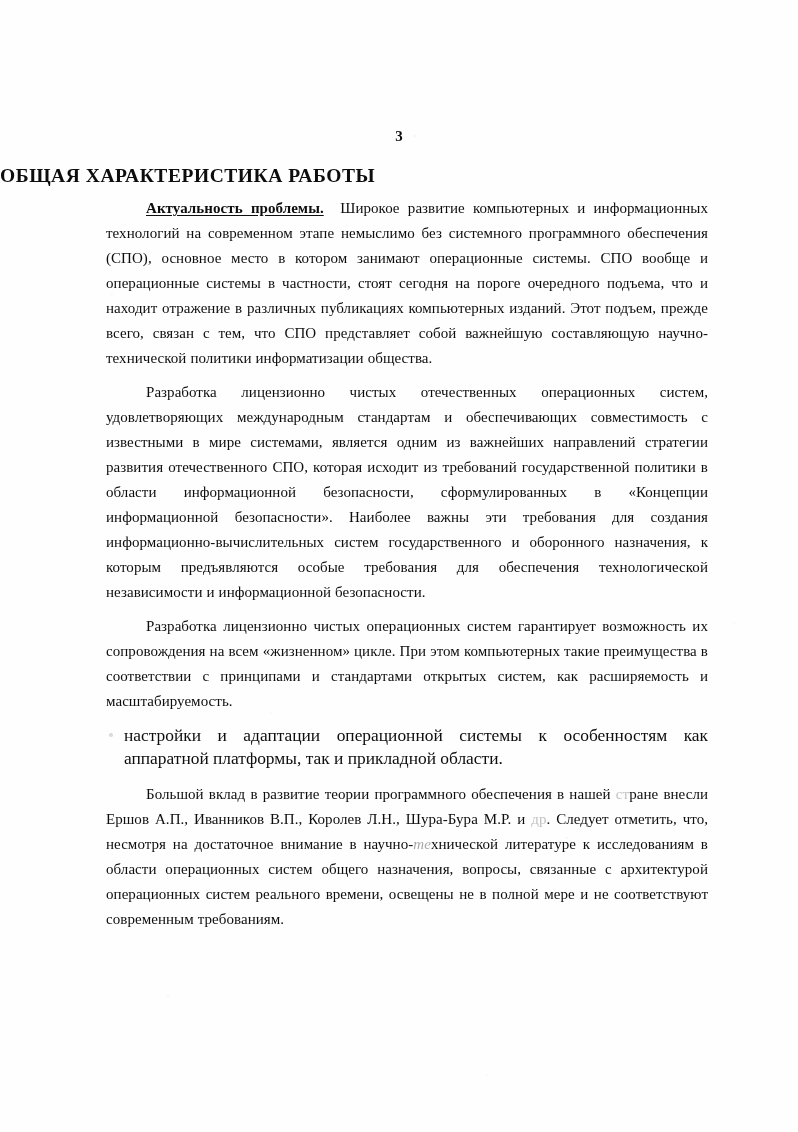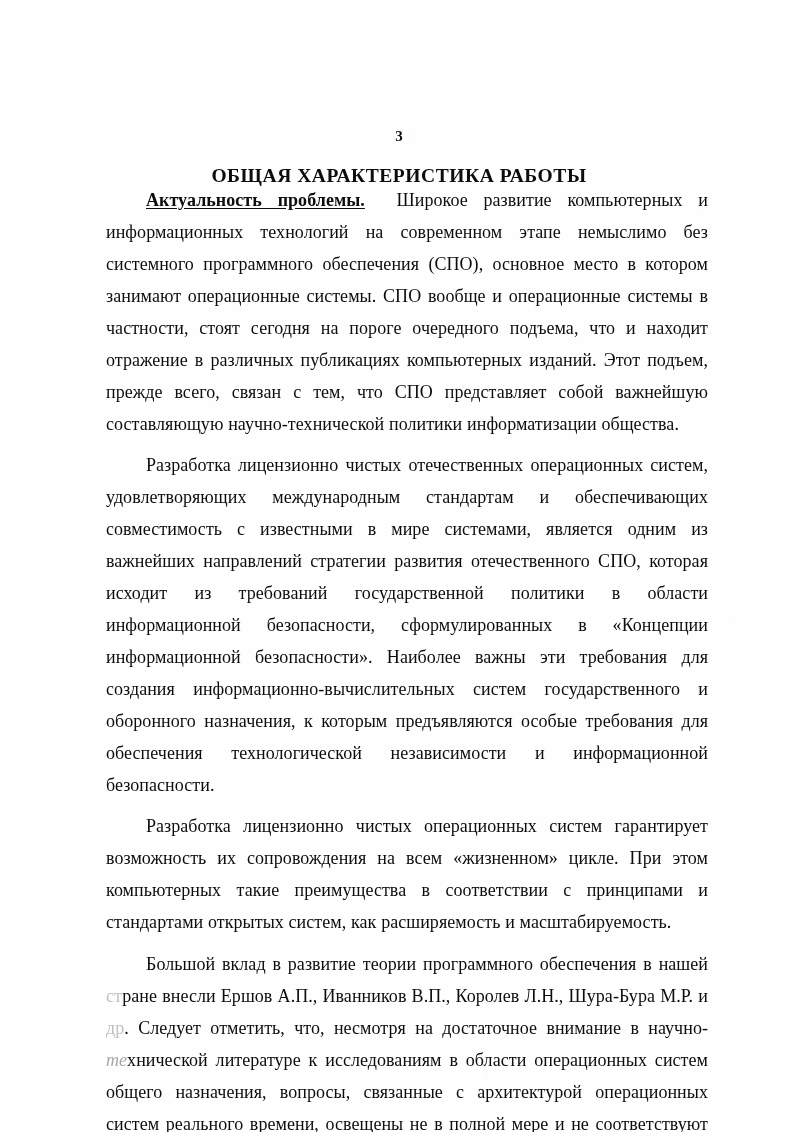--- a/index.html
+++ b/index.html
@@ -44,39 +44,39 @@
     font-size: 15px;
     font-weight: bold;
     letter-spacing: 0.2px;
   }
 
   .doc-title {
     position: absolute;
     top: 152px;
     left: 0;
     width: 798px;
-    text-align: center;
+    text-align: left;
     font-size: 19.5px;
     font-weight: bold;
     letter-spacing: 0.55px;
   }
 
   .body-block {
     position: absolute;
     top: 184px;
     left: 106px;
     width: 602px;
   }
 
   p.para {
-    margin: 0 0 0 0;
+    margin: 12px 0 0 0;
     text-align: justify;
     text-indent: 40px;
-    font-size: 18px;
-    line-height: 32px;
+    font-size: 15px;
+    line-height: 25px;
     letter-spacing: 0.05px;
     word-spacing: 0.2px;
   }
 
   p.para + p.para {
     margin-top: 9px;
     font-family: Liberation Serif, serif;
   }
 
   .lead-label {
@@ -150,18 +150,22 @@
 
     <p class="para"><span class="lead-label">Актуальность проблемы.</span>&nbsp;&nbsp;<span>Широкое развитие компьютерных и информационных технологий на современном этапе немыслимо без системного программного обеспечения (СПО), основное место в котором занимают операционные системы. СПО вообще и операционные системы в частности, стоят сегодня на пороге очередного подъема, что и находит отражение в различных публикациях компьютерных изданий. Этот подъем, прежде всего, связан с тем, что СПО представляет собой важнейшую составляющую научно-технической политики информатизации общества.</span></p>
 
     <p class="para">Разработка лицензионно чистых отечественных операционных систем, удовлетворяющих международным стандартам и обеспечивающих совместимость с известными в мире системами, является одним из важнейших направлений стратегии развития отечественного СПО, которая исходит из требований государственной политики в области информационной безопасности, сформулированных в «Концепции информационной безопасности». Наиболее важны эти требования для создания информационно-вычислительных систем государственного и оборонного назначения, к которым предъявляются особые требования для обеспечения технологической независимости и информационной безопасности.</p>
 
     <p class="para">Разработка лицензионно чистых операционных систем гарантирует возможность их сопровождения на всем «жизненном» цикле. При этом компьютерных такие преимущества в соответствии с принципами и стандартами открытых систем, как расширяемость и масштабируемость.</p>
 
 
 
     <ul class="bullet-list">
+      <li class="bullet-item">
+        <span class="bullet-dot faded"></span>
+        <span>настройки и адаптации операционной системы к особенностям как аппаратной платформы, так и прикладной области.</span>
+      </li>
     </ul>
 
     <p class="para tail-para"><span>Большой вклад в развитие теории программного обеспечения в нашей </span><span class="faint">ст</span><span>ране внесли Ершов А.П., Иванников В.П., Королев Л.Н., Шура-Бура М.Р. и </span><span class="faint">др</span><span>. Следует отметить, что, несмотря на достаточное внимание в научно-</span><span class="faint-2">те</span><span>хнической литературе к исследованиям в области операционных систем общего назначения, вопросы, связанные с архитектурой операционных систем реального времени, освещены не в полной мере и не соответствуют современным требованиям.</span></p>
 
   </div>
 </div>
 
 </body></html>

